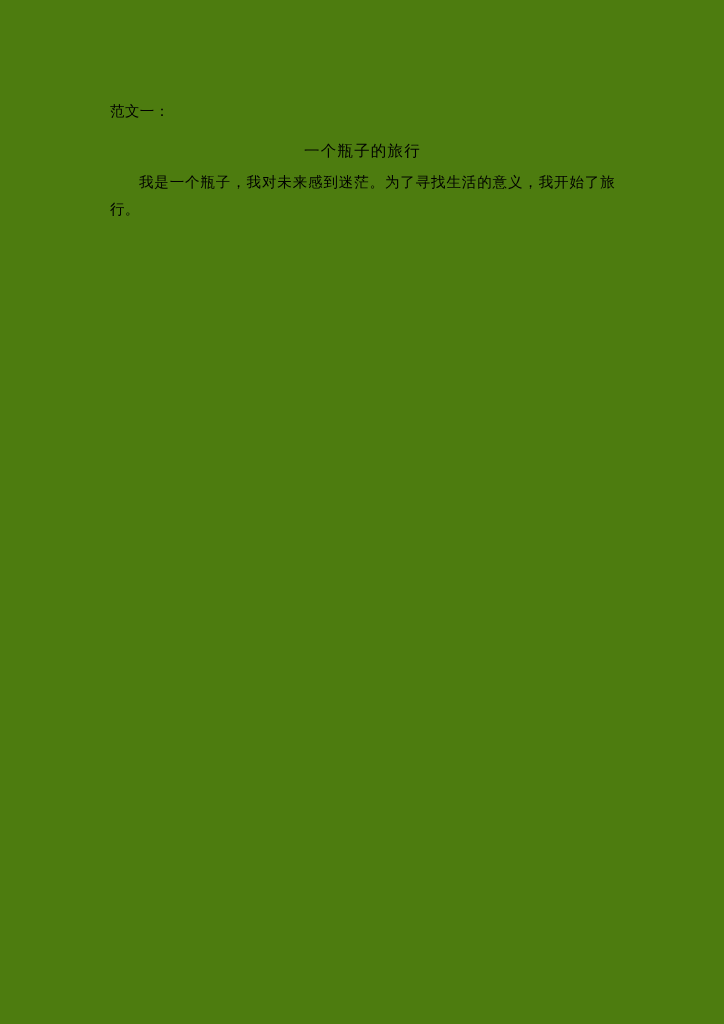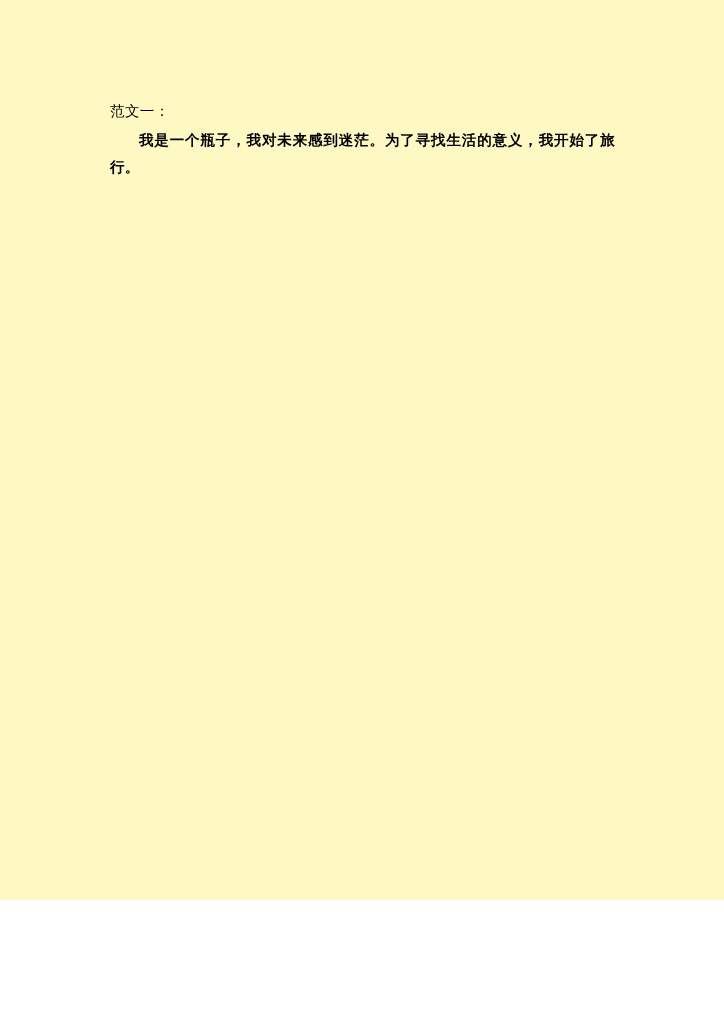--- a/index.html
+++ b/index.html
@@ -9,22 +9,22 @@
   }
   body {
     width: 724px;
     height: 1024px;
     font-family: "DejaVu Serif", "Liberation Serif", serif;
     color: #000000;
   }
   .page {
     position: relative;
     width: 724px;
-    height: 900px;
-    background: #fef9c3;
+    height: 1024px;
+    background: #4d7c0f;
     box-sizing: border-box;
   }
   .content {
     position: absolute;
     left: 110px;
     top: 98px;
     width: 505px;
   }
   .label {
     font-size: 14.5px;
@@ -41,24 +41,24 @@
     font-weight: normal;
   }
   .para {
     font-size: 14.5px;
     line-height: 1.92;
     text-align: justify;
     text-justify: inter-ideograph;
     text-indent: 2em;
     letter-spacing: 0.35px;
     margin: 0;
-    font-weight: bold;
   }
 </style>
 </head>
 <body>
 
 <div class="page">
   <div class="content">
     <div class="label">范文一：</div>
+    <div class="doc-title">一个瓶子的旅行</div>
     <p class="para">我是一个瓶子，我对未来感到迷茫。为了寻找生活的意义，我开始了旅行。</p>
   </div>
 </div>
 
 </body></html>

